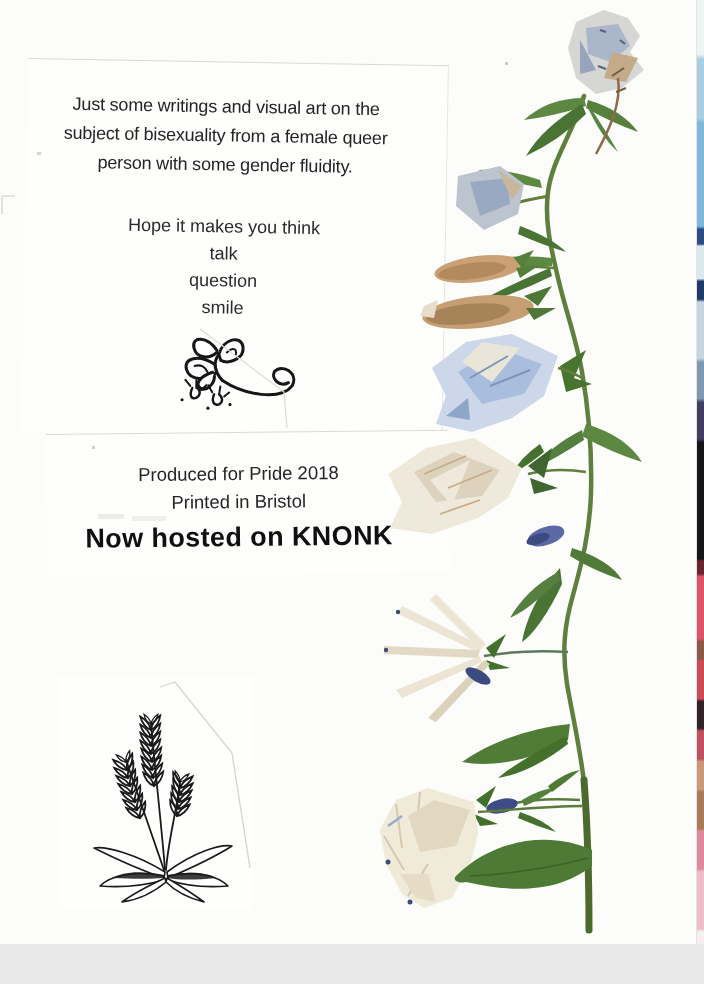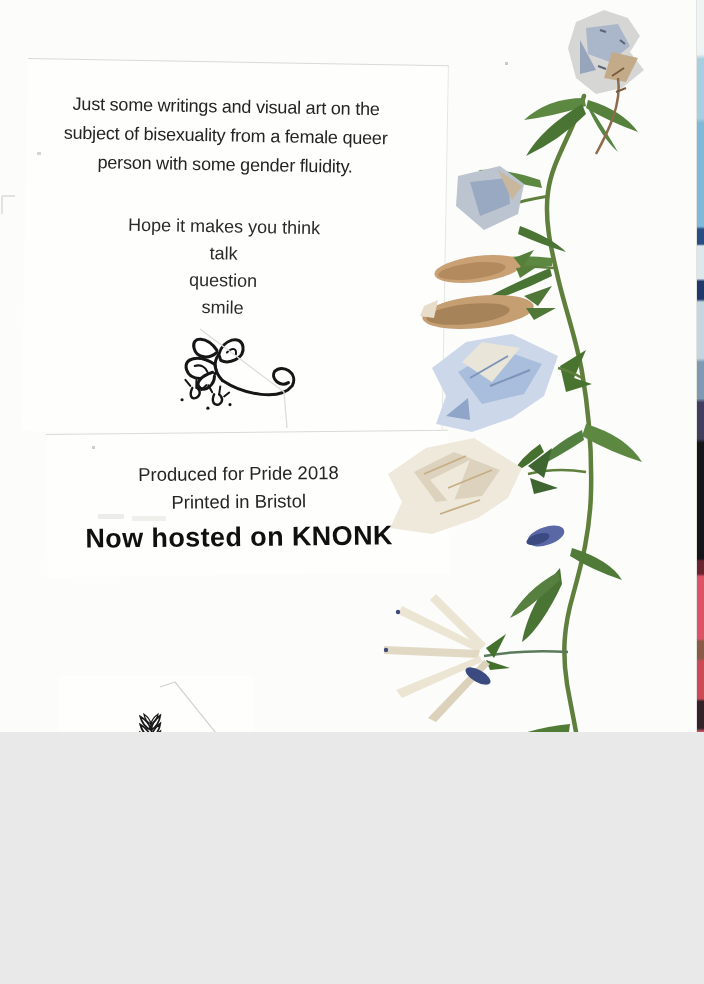--- a/index.html
+++ b/index.html
@@ -1,17 +1,17 @@
 <!DOCTYPE html>
 <html><head>
 <meta charset="utf-8">
 <style>
   html,body{margin:0;padding:0;background:#e9e9e9;}
   .page{
-    position:relative;width:704px;height:732px;overflow:hidden;
+    position:relative;width:704px;height:944px;overflow:hidden;
     background:#fcfcfb;font-family:"Liberation Sans",sans-serif;color:#262626;
   }
   
   .edge-strip{
     position:absolute;right:0;top:0;width:7px;height:984px;z-index:5;
     border-left:1px solid #e3e3df;
     background:linear-gradient(to bottom,
       #eef4f3 0%,#eef4f3 5.5%,
       #a9cee2 6%,#a9cee2 12%,
       #7fb8d8 12.5%,#7fb8d8 23%,

